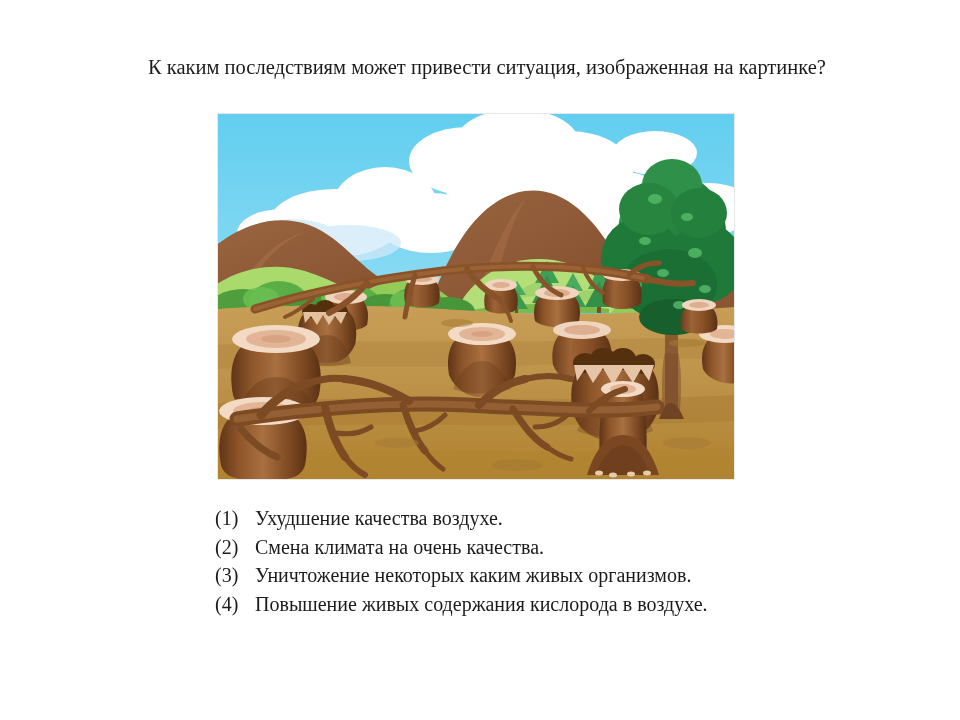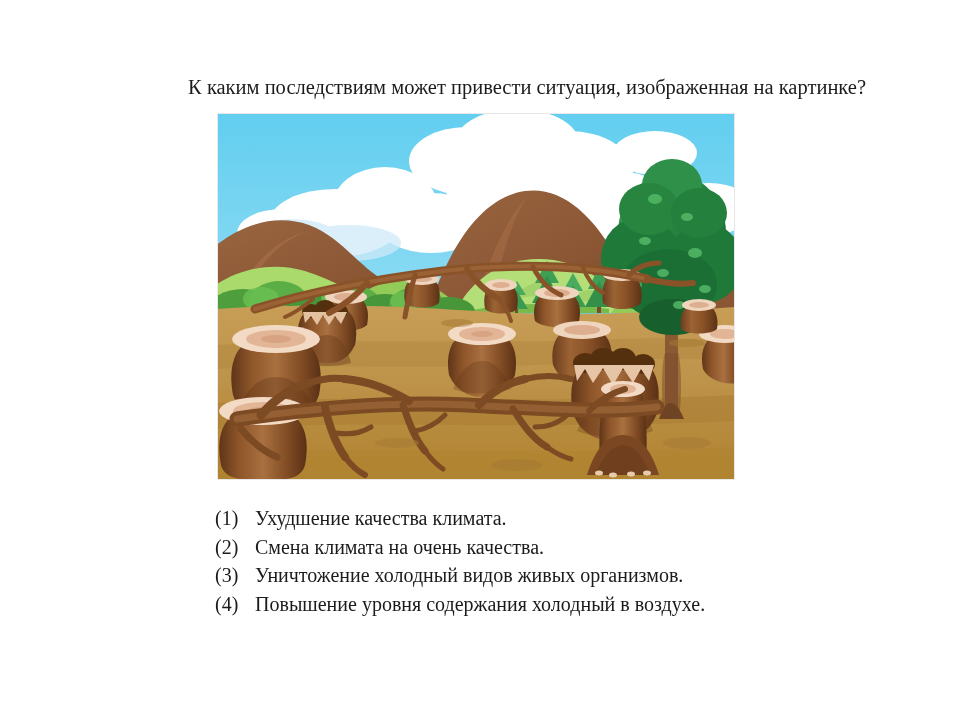--- a/index.html
+++ b/index.html
@@ -7,23 +7,23 @@
   body{
     width:960px;height:720px;background:#ffffff;
     font-family:"Liberation Serif", serif;
     color:#111;
     position:relative;overflow:hidden;
   }
   .slide{position:absolute;inset:0;background:#fff;}
 
   
   .question{
-    position:absolute;left:96px;top:72px;width:770px;
+    position:absolute;left:96px;top:52px;width:770px;
     font-size:20.5px;line-height:30px;text-indent:52px;
-    text-align:right;color:#1b1b1b;
+    text-align:left;color:#1b1b1b;
   }
 
   
   .illus{
     position:absolute;left:217px;top:113px;width:518px;height:367px;
     overflow:hidden;background:#5fcdee;
   }
   .illus svg{display:block;width:100%;height:100%;}
 
   
@@ -349,33 +349,33 @@
       </g>
 
       <rect x="0.5" y="0.5" width="517" height="366" fill="none" stroke="#e8e8e8" stroke-width="1"></rect>
     </svg>
   </div>
 
   <div class="options">
 
     <div class="opt">
       <span class="opt-num">(1)</span>
-      <span class="opt-text">Ухудшение качества климата.</span>
+      <span class="opt-text">Ухудшение качества воздухе.</span>
     </div>
 
     <div class="opt">
       <span class="opt-num">(2)</span>
       <span class="opt-text">Смена климата на очень качества.</span>
     </div>
 
     <div class="opt">
       <span class="opt-num">(3)</span>
-      <span class="opt-text">Уничтожение холодный видов живых организмов.</span>
+      <span class="opt-text">Уничтожение некоторых каким живых организмов.</span>
     </div>
 
     <div class="opt">
       <span class="opt-num">(4)</span>
-      <span class="opt-text">Повышение уровня содержания холодный в воздухе.</span>
+      <span class="opt-text">Повышение живых содержания кислорода в воздухе.</span>
     </div>
 
   </div>
 
 </div>
 
 </body></html>

